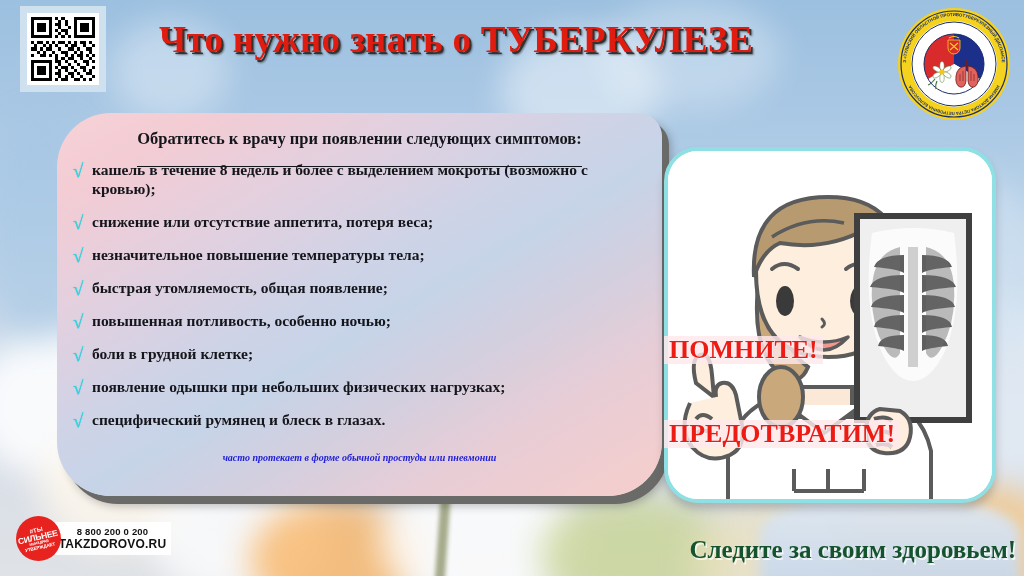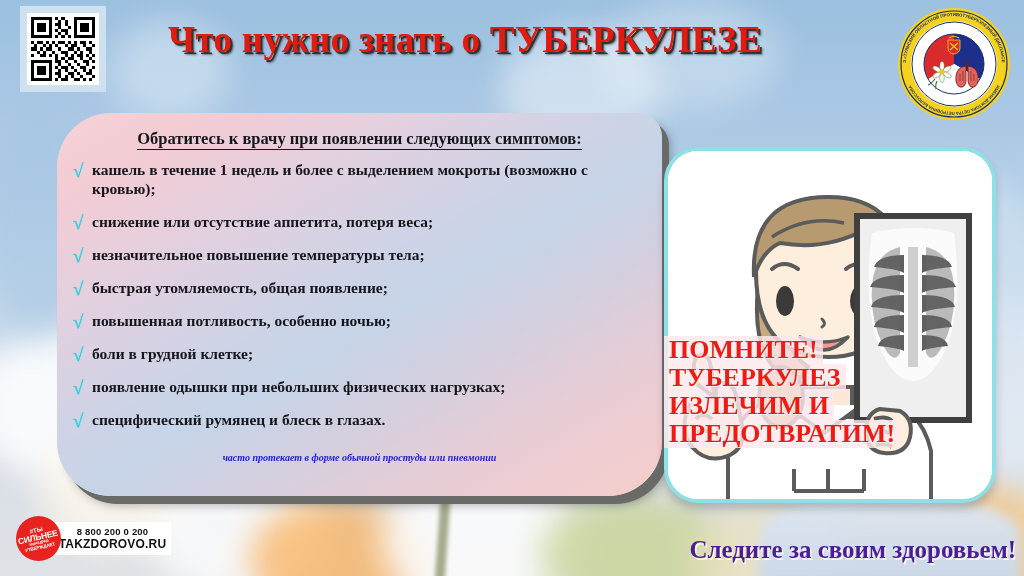--- a/index.html
+++ b/index.html
@@ -56,21 +56,21 @@
   .qr{width:72px;height:72px;background:#fff;padding:4px;box-sizing:border-box;}
   .qr svg{display:block;}
 
   
   .emblem{
     position:absolute;left:896px;top:6px;width:116px;height:116px;
   }
 
   
   .title{
-    position:absolute;left:9px;top:18px;width:912px;text-align:center;
+    position:absolute;left:0;top:18px;width:912px;text-align:center;
     font-family:"Liberation Serif", serif;
     font-size:37px;font-weight:bold;color:#e01b10;
     letter-spacing:.3px;
     text-shadow:2px 2px 0 #333, 3px 3px 2px rgba(40,40,40,.55);
   }
 
   
   .panel{
     position:absolute;left:57px;top:113px;width:605px;height:383px;
     border-radius:54px 24px 54px 54px;
@@ -79,21 +79,21 @@
         #f6d2d6 0%, #f3ccd4 12%, #e3d0df 28%,
         #cfd3e6 44%, #c6d4e8 54%, #d3cfdf 66%,
         #e8cdd6 80%, #f6cecb 100%);
     box-shadow:7px 8px 0 0 #6a6a68, 9px 10px 10px rgba(0,0,0,.25);
   }
   .panel-head{
     position:absolute;left:0;top:16px;width:100%;text-align:center;
     font-size:16.5px;font-weight:bold;color:#15161c;
   }
   .panel-head span{
-    border-bottom:1.6px solid #15161c;padding-bottom:1px;
+    border-bottom:1.6px solid #15161c;padding-bottom:18px;
   }
   .sym-list{
     position:absolute;left:16px;top:48px;width:578px;
   }
   .sym{
     display:flex;align-items:flex-start;
     margin-bottom:14px;
     font-size:15.5px;font-weight:bold;color:#15161c;line-height:1.22;
   }
   .sym .tick{
@@ -124,21 +124,21 @@
   .remember i{
     font-style:normal;display:inline-block;
     background:rgba(255,232,235,.82);
     padding:0 5px;
     text-shadow:1px 1px 0 rgba(255,255,255,.55);
   }
 
   
   .tagline{
     position:absolute;left:624px;top:536px;width:392px;text-align:right;
-    font-size:25px;font-weight:bold;color:#4c1d95;
+    font-size:25px;font-weight:bold;color:#14532d;
     text-shadow:1.5px 1.5px 0 rgba(255,255,255,.75);
   }
 
   
   .tz{
     position:absolute;left:16px;top:516px;width:155px;height:45px;
   }
   .tz-circle{
     position:absolute;left:0;top:0;width:45px;height:45px;border-radius:50%;
     background:#e8231f;z-index:2;
@@ -357,21 +357,21 @@
 
   <div class="title">Что нужно знать о ТУБЕРКУЛЕЗЕ</div>
 
   <div class="panel">
     <div class="panel-head">
       <span>Обратитесь к врачу при появлении следующих симптомов:</span>
     </div>
     <div class="sym-list">
       <div class="sym">
         <span class="tick">√</span>
-        <span class="txt">кашель в течение 1 недель и более с выделением мокроты (возможно с кровью);</span>
+        <span class="txt">кашель в течение 8 недель и более с выделением мокроты (возможно с кровью);</span>
       </div>
       <div class="sym">
         <span class="tick">√</span>
         <span class="txt">снижение или отсутствие аппетита, потеря веса;</span>
       </div>
       <div class="sym">
         <span class="tick">√</span>
         <span class="txt">незначительное повышение температуры тела;</span>
       </div>
       <div class="sym">
@@ -467,22 +467,22 @@
 
       <g stroke="#5b5b5b" stroke-width="4" fill="none">
         <path d="M126 318 v22 M160 318 v22 M196 318 v22"></path>
         <path d="M126 340 h34 M160 340 h36"></path>
       </g>
     </svg>
   </div>
 
   <div class="remember">
     <i>ПОМНИТЕ!</i><br>
-    <i>ТУБЕРКУЛЕЗ</i><br>
-    <i>ИЗЛЕЧИМ И</i><br>
+    <br>
+    <br>
     <i>ПРЕДОТВРАТИМ!</i>
   </div>
 
   <div class="tagline">Следите за своим здоровьем!</div>
 
   <div class="tz">
     <div class="tz-circle">
       <div class="tz-circle-inner">
         <div class="tz-l1">#ТЫ</div>
         <div class="tz-l2">СИЛЬНЕЕ</div>

